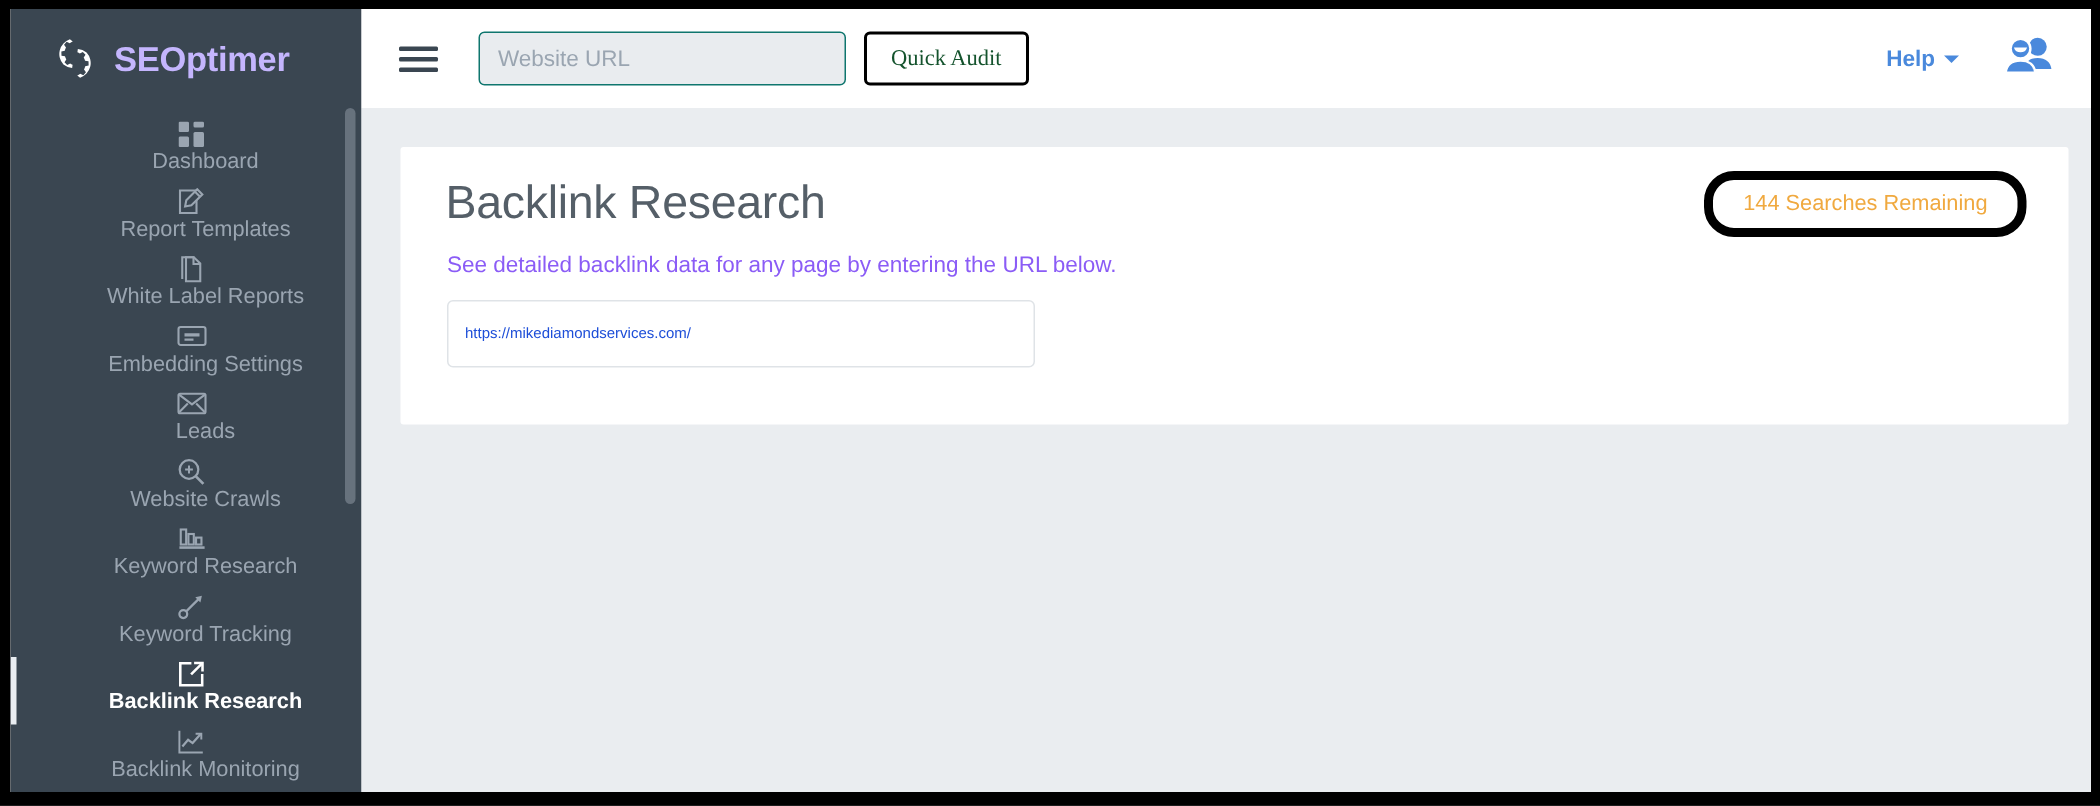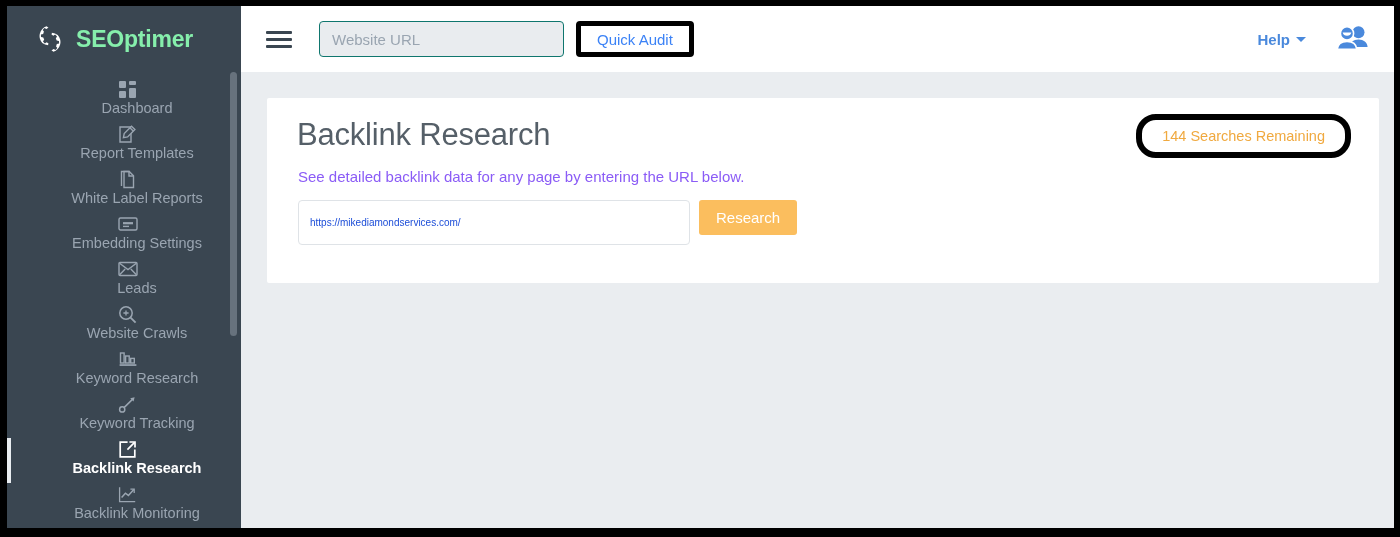--- a/index.html
+++ b/index.html
@@ -51,21 +51,21 @@
     box-sizing: border-box;
   }
   #brand .logo-mark {
     width: 34px;
     height: 32px;
     flex: 0 0 auto;
     margin-right: 9px;
     display: block;
   }
   #brand .logo-text {
-    color: #86efac;
+    color: #c4b5fd;
     font-size: 23px;
     font-weight: bold;
     letter-spacing: -0.2px;
     white-space: nowrap;
   }
 
   #nav {
     position: relative;
     padding-top: 6px;
   }
@@ -159,25 +159,25 @@
     color: #47535e;
     padding: 16px 12px;
     outline: none;
   }
   #website-url-input::placeholder { color: #9aa5b1; }
   #quick-audit-button {
     margin-left: 12px;
     height: 36px;
     padding: 0 16px;
     background: #ffffff;
-    border: 5px solid #000000;
+    border: 2px solid #000000;
     border-radius: 4px;
-    font-family: Liberation Sans, sans-serif;
+    font-family: Liberation Serif, serif;
     font-size: 15px;
-    color: #3b82f6;
+    color: #14532d;
     cursor: pointer;
   }
   #topbar-right {
     margin-left: auto;
     display: flex;
     align-items: center;
   }
   #help-menu {
     color: #4a89dc;
     font-size: 15px;
@@ -451,20 +451,19 @@
   <div id="content">
     <div id="card">
 
       <h1 id="page-title">Backlink Research</h1>
       <p id="page-subtitle">See detailed backlink data for any page by entering the URL below.</p>
 
       <div id="searches-badge">144 Searches Remaining</div>
 
       <div id="url-row">
         <input id="research-url-input" type="text" placeholder="Enter URL" value="https://mikediamondservices.com/" style="">
-        <button id="research-button">Research</button>
       </div>
 
     </div>
   </div>
 
 </div>
 </div>
 
 </body></html>

